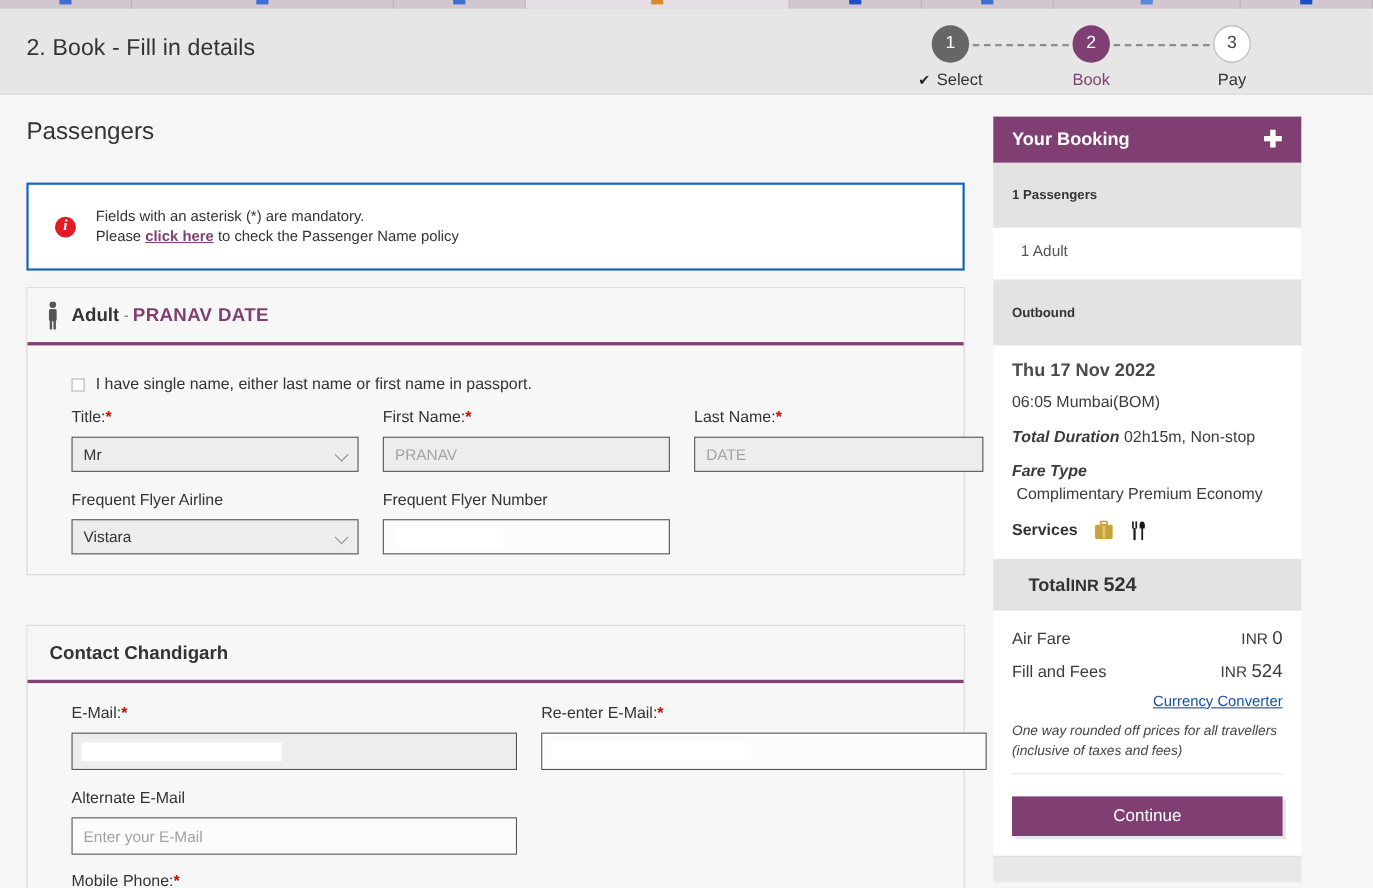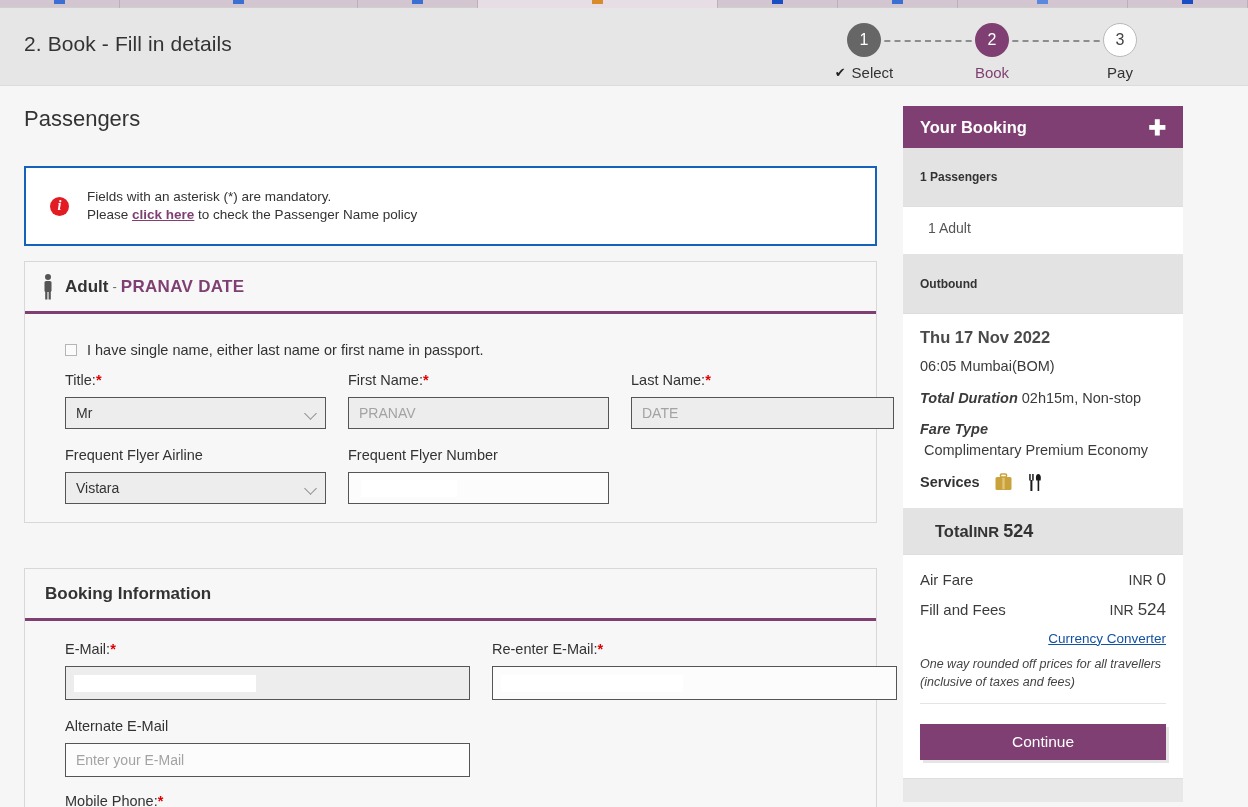--- a/index.html
+++ b/index.html
@@ -338,21 +338,21 @@
           <div class="ctrl white w-ffn">
             <span class="redact" style="width:96px;margin-left:2px;"></span>
           </div>
         </div>
       </div>
     </div>
   </div>
 
   <div class="card" style="top:482px; height:320px;">
     <div class="card-head">
-      <span class="card-head-text" style="margin-left:4px;">Booking Information</span>
+      <span class="card-head-text" style="margin-left:4px;">Contact Chandigarh</span>
     </div>
 
     <div class="card-body">
       <div class="field-row">
         <div class="field w-email">
           <label class="field-label"><span>E-Mail:</span><span class="req">*</span></label>
           <div class="ctrl w-email" style="height:34px;">
             <span class="redact" style="width:182px;margin-left:-2px;"></span>
           </div>
         </div>

